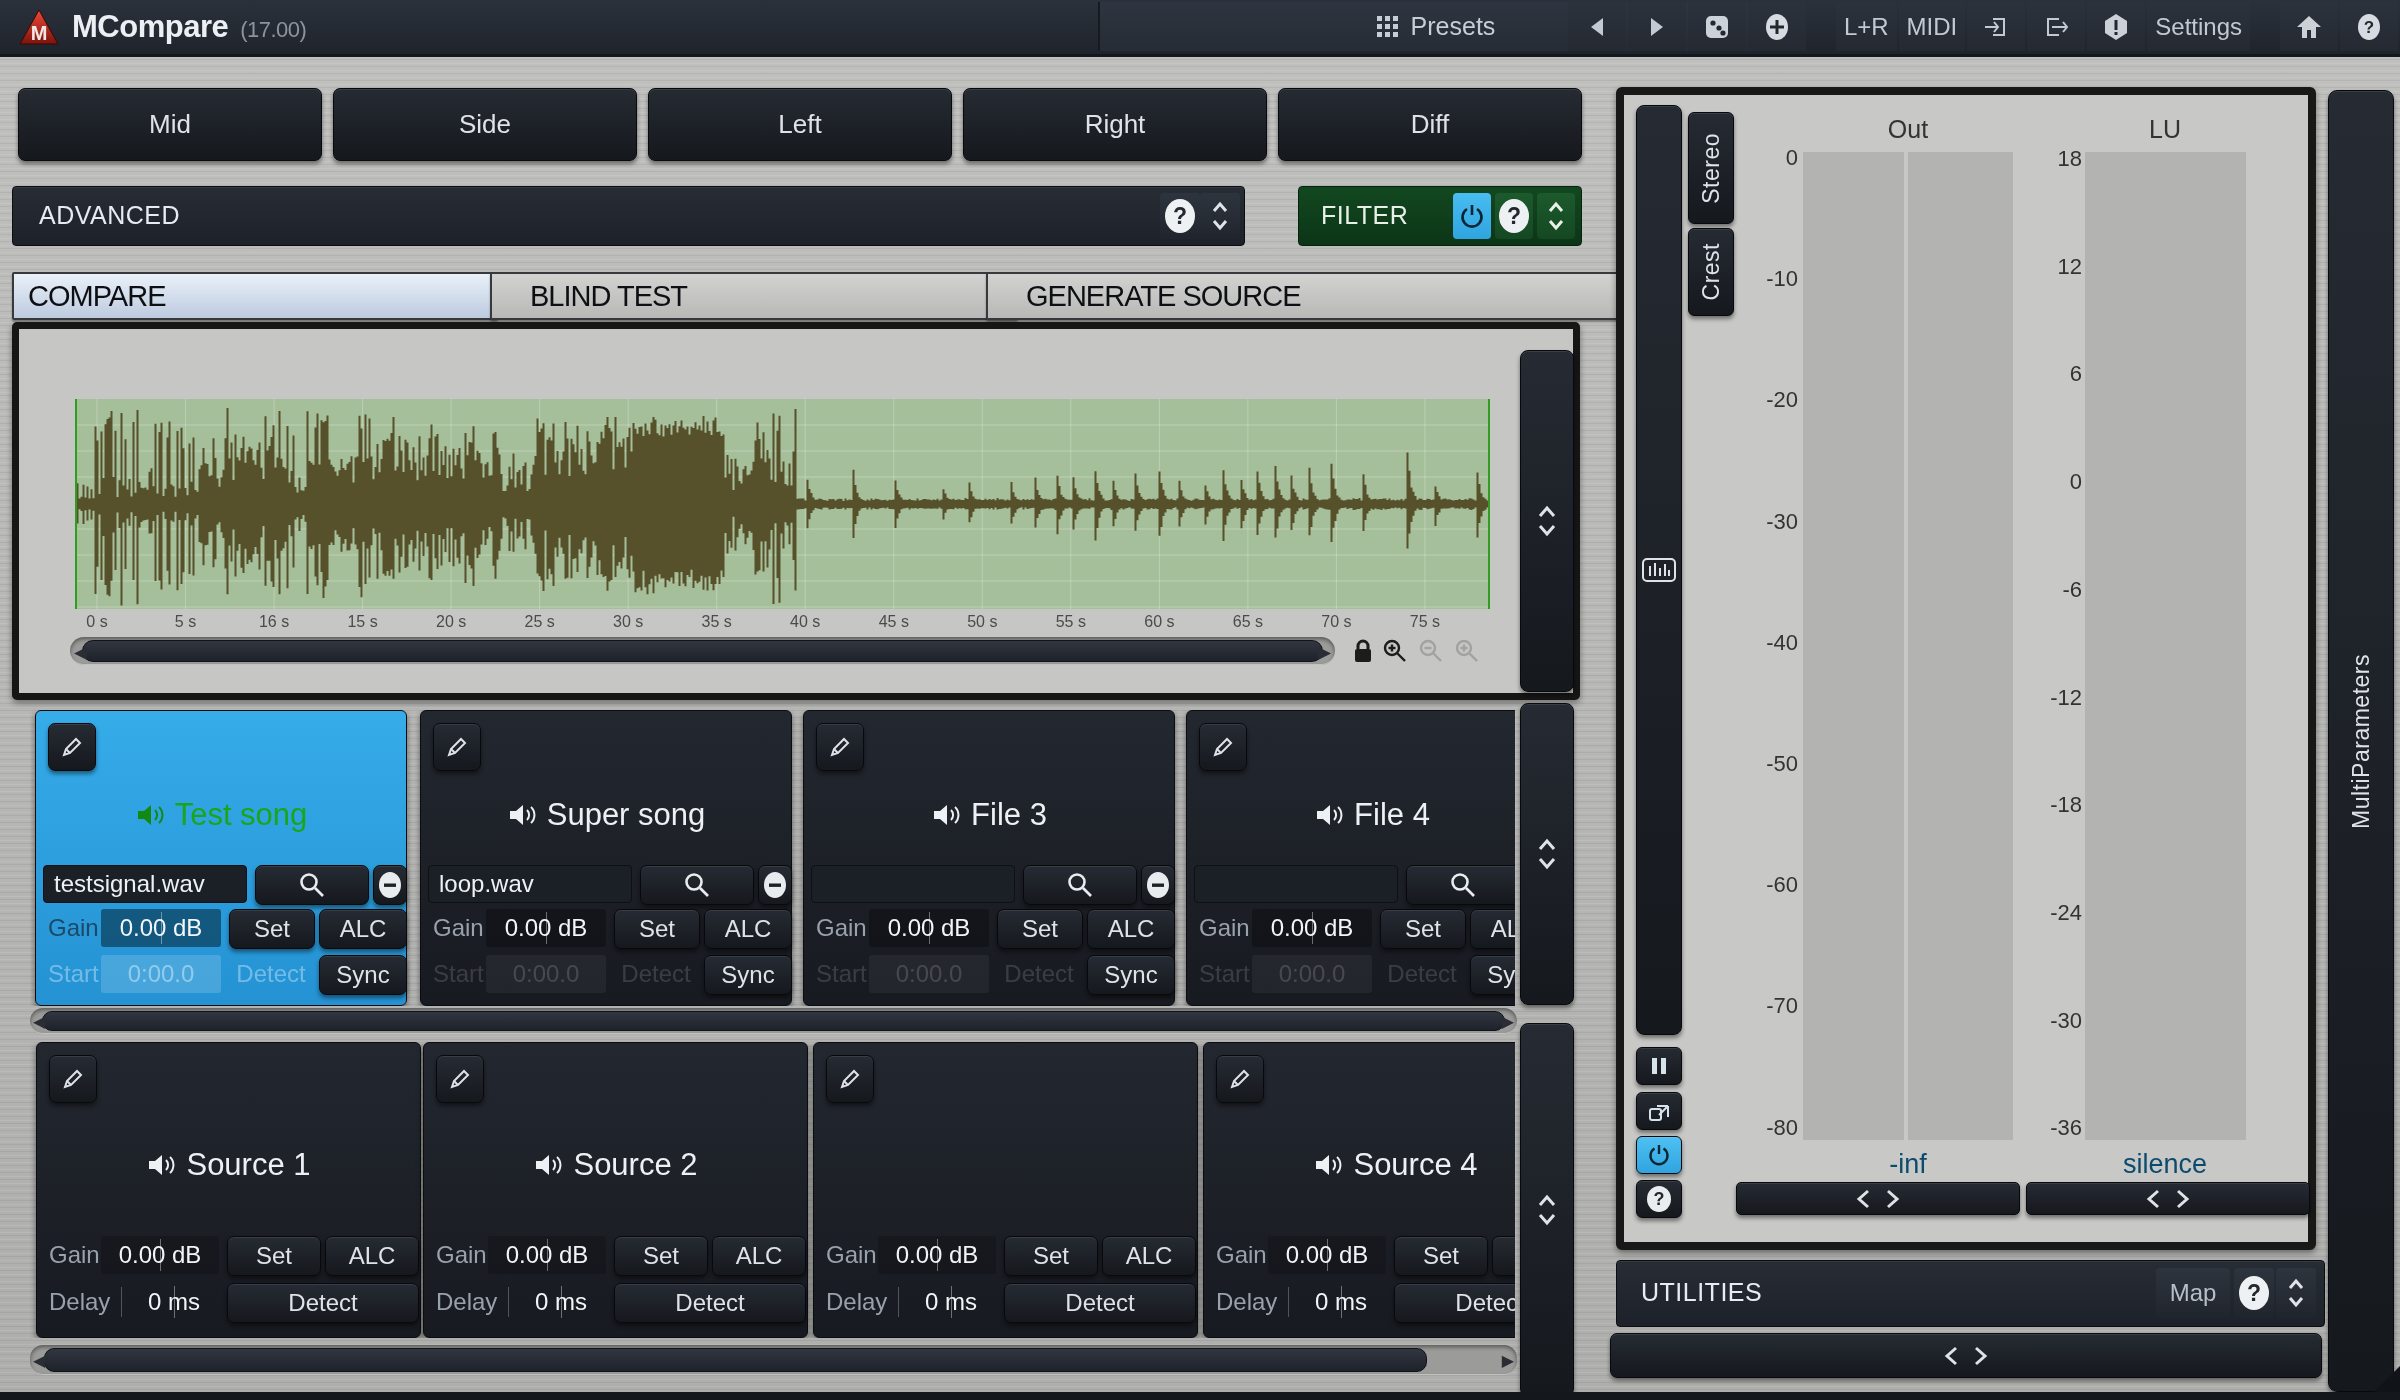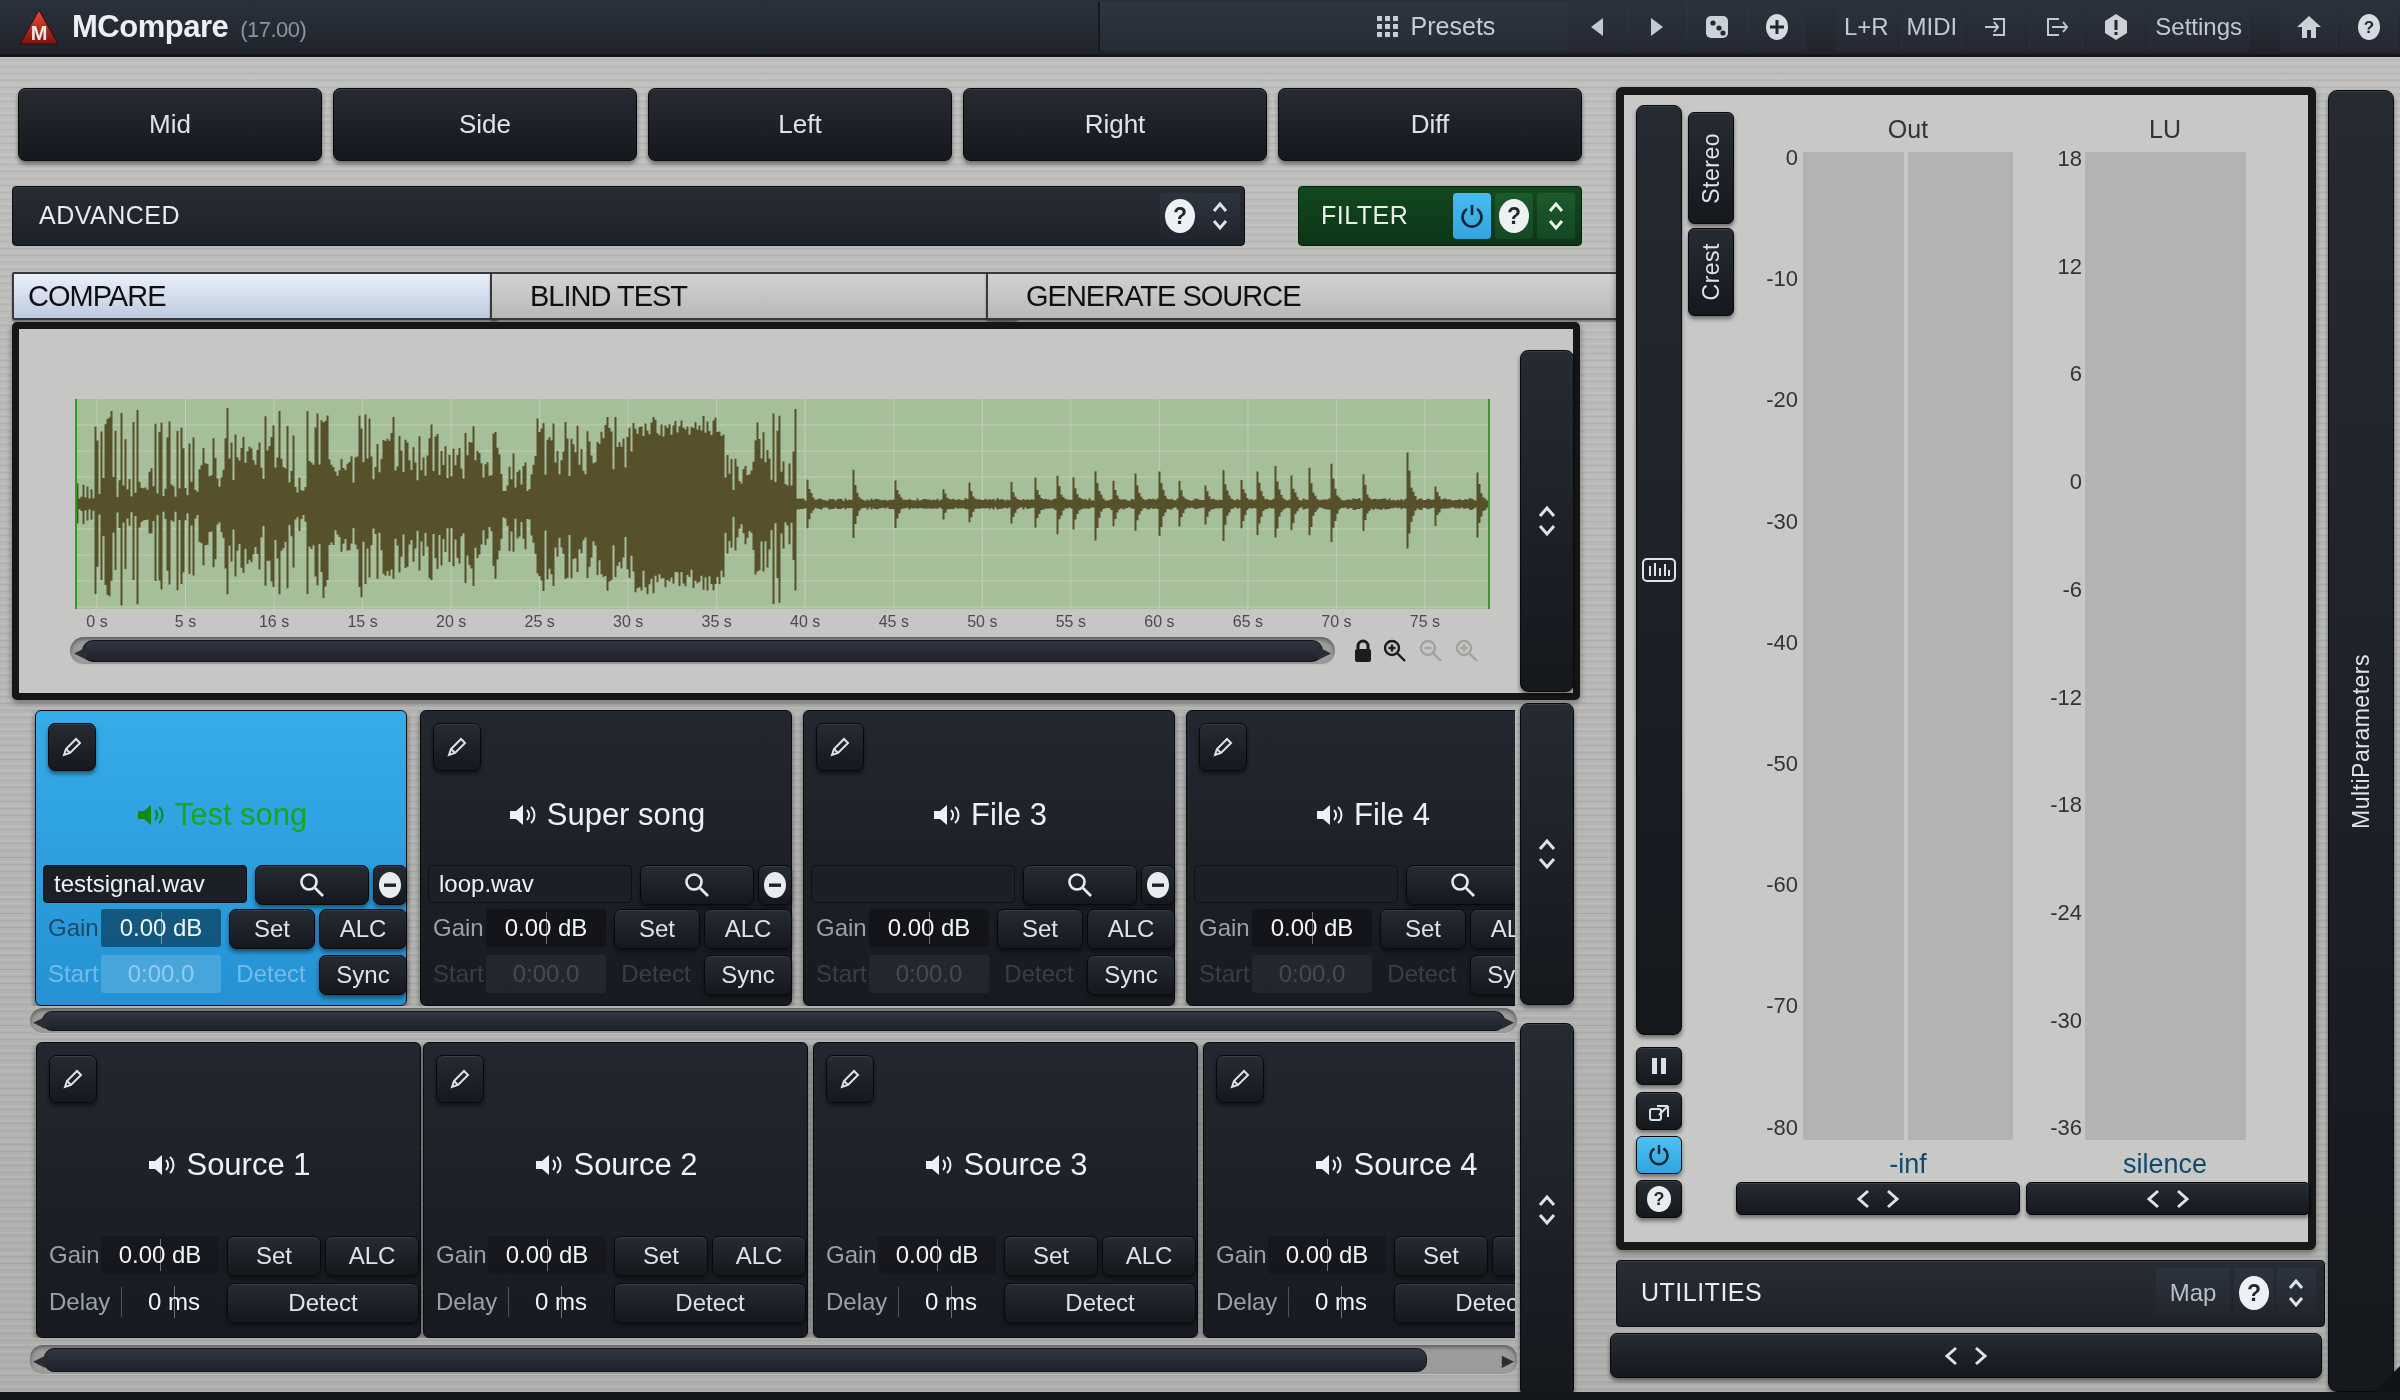--- a/index.html
+++ b/index.html
@@ -574,24 +574,20 @@
         <div class="dbtn cbtn" style="left:190px;width:190px">Detect</div>
       </div>
     </div>
     <div class="card scard dark" style="left: 783px;">
       <div class="dbtn pencil">
         <svg width="26" height="26" fill="none" stroke="#dfe3e8" stroke-width="2">
           <path d="M5 21 L7 15 L17 5 L21 9 L11 19 Z"></path>
           <line x1="7" y1="15" x2="11" y2="19"></line>
         </svg>
       </div>
-      <div class="cardtitle"><svg width="30" height="28">
-          <path d="M3 10 H9 L16 4 V24 L9 18 H3 Z" fill="#eef1f4"></path>
-          <path d="M20 9 A7 7 0 0 1 20 19 M24 6 A11 11 0 0 1 24 22" fill="none" stroke="#eef1f4" stroke-width="2"></path>
-        </svg><span>Source 3</span></div>
       <div class="crow" style="top:193px">
         <div class="ilabel" style="left:12px">Gain</div>
         <div class="gval" style="left:64px;width:118px;background:rgba(0,0,0,.18)">0.00 dB</div>
         <div class="dbtn cbtn" style="left:190px;width:92px">Set</div>
         <div class="dbtn cbtn" style="left:288px;width:92px">ALC</div>
       </div>
       <div class="crow" style="top:240px">
         <div class="ilabel" style="left:12px">Delay</div>
         <div class="dsep" style="left:84px"></div>
         <div class="gval" style="left:92px;width:90px;background:none">0 ms</div>

